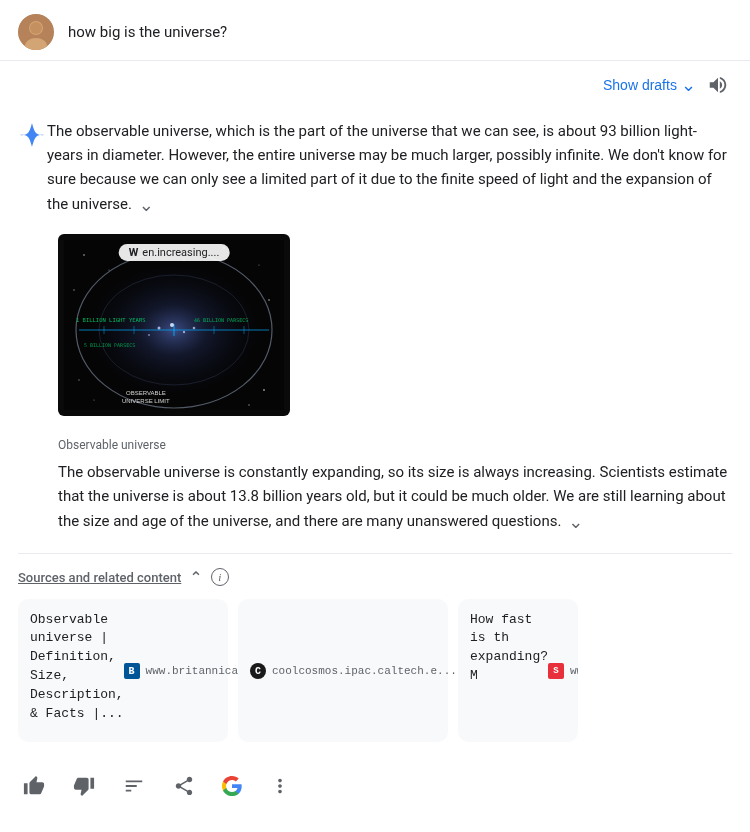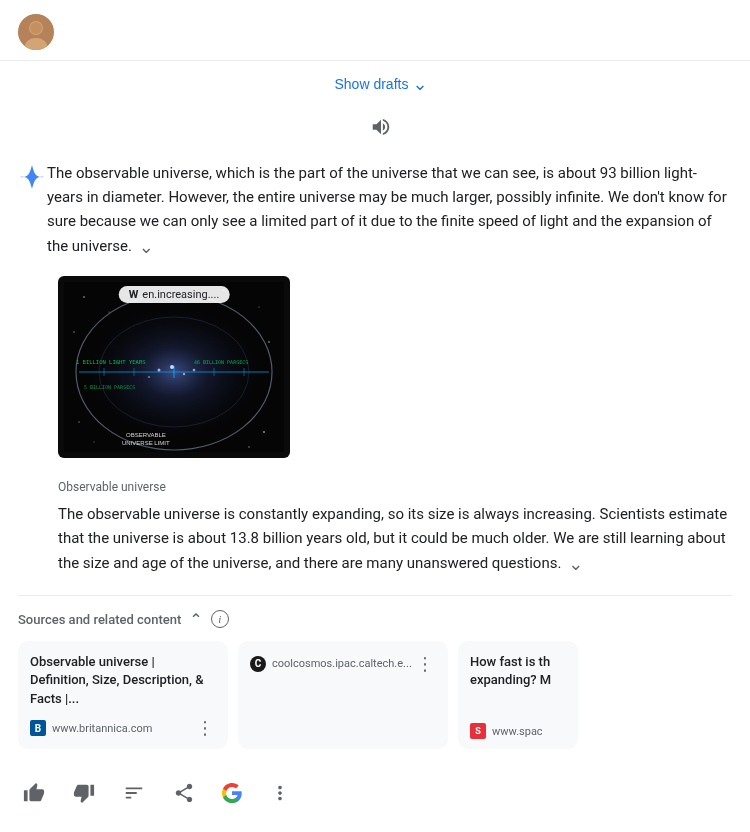--- a/index.html
+++ b/index.html
@@ -37,23 +37,22 @@
       font-size: 15px;
       color: #202124;
       font-weight: 400;
     }
 
     
     .toolbar-row {
       display: flex;
       align-items: center;
       justify-content: flex-end;
-      padding: 8px 6px 8px 18px;
-      gap: 12px;
-      flex-direction: column;
+      padding: 8px 16px 8px 18px;
+      gap: 0;
     }
     .show-drafts-btn {
       display: flex;
       align-items: center;
       gap: 4px;
       font-size: 14px;
       color: #1a73e8;
       cursor: pointer;
       background: none;
       border: none;
@@ -164,20 +163,21 @@
     .sources-header {
       display: flex;
       align-items: center;
       gap: 8px;
       margin-bottom: 12px;
     }
     .sources-label {
       font-size: 13px;
       color: #5f6368;
       font-weight: 500;
+      text-decoration: underline;
     }
     .sources-chevron {
       font-size: 16px;
       color: #5f6368;
       cursor: pointer;
     }
     .info-icon {
       width: 18px;
       height: 18px;
       border: 1.5px solid #5f6368;
@@ -199,23 +199,24 @@
       overflow: hidden;
     }
     .source-card {
       background: #f8f9fa;
       border-radius: 10px;
       padding: 12px 12px 10px 12px;
       width: 210px;
       flex-shrink: 0;
       min-height: 100px;
       display: flex;
-      flex-direction: column;
+      flex-direction: row;
       justify-content: space-between;
       position: relative;
+      font-family: Liberation Mono, monospace;
     }
     .source-card-title {
       font-size: 13px;
       color: #202124;
       line-height: 1.45;
       font-weight: 500;
       margin-bottom: 8px;
     }
     .source-card-footer {
       display: flex;
@@ -308,20 +309,21 @@
 <div class="header">
   <div class="avatar">
 
     <svg viewBox="0 0 36 36" xmlns="http://www.w3.org/2000/svg">
       <circle cx="18" cy="18" r="18" fill="#b5825a"></circle>
       <circle cx="18" cy="14" r="7" fill="#d4a574"></circle>
       <ellipse cx="18" cy="32" rx="11" ry="8" fill="#d4a574"></ellipse>
       <circle cx="18" cy="14" r="6" fill="#c49060"></circle>
     </svg>
   </div>
+  <span class="query-text">how big is the universe?</span>
 </div>
 
 <div class="toolbar-row">
   <button class="show-drafts-btn">
     <span>Show drafts</span>
     <span class="chevron-down">⌄</span>
   </button>
   <div class="speaker-icon">
     <svg width="22" height="22" viewBox="0 0 24 24" fill="none" xmlns="http://www.w3.org/2000/svg">
       <path d="M3 9v6h4l5 5V4L7 9H3zm13.5 3c0-1.77-1.02-3.29-2.5-4.03v8.05c1.48-.73 2.5-2.25 2.5-4.02zM14 3.23v2.06c2.89.86 5 3.54 5 6.71s-2.11 5.85-5 6.71v2.06c4.01-.91 7-4.49 7-8.77s-2.99-7.86-7-8.77z" fill="#5f6368"></path>

